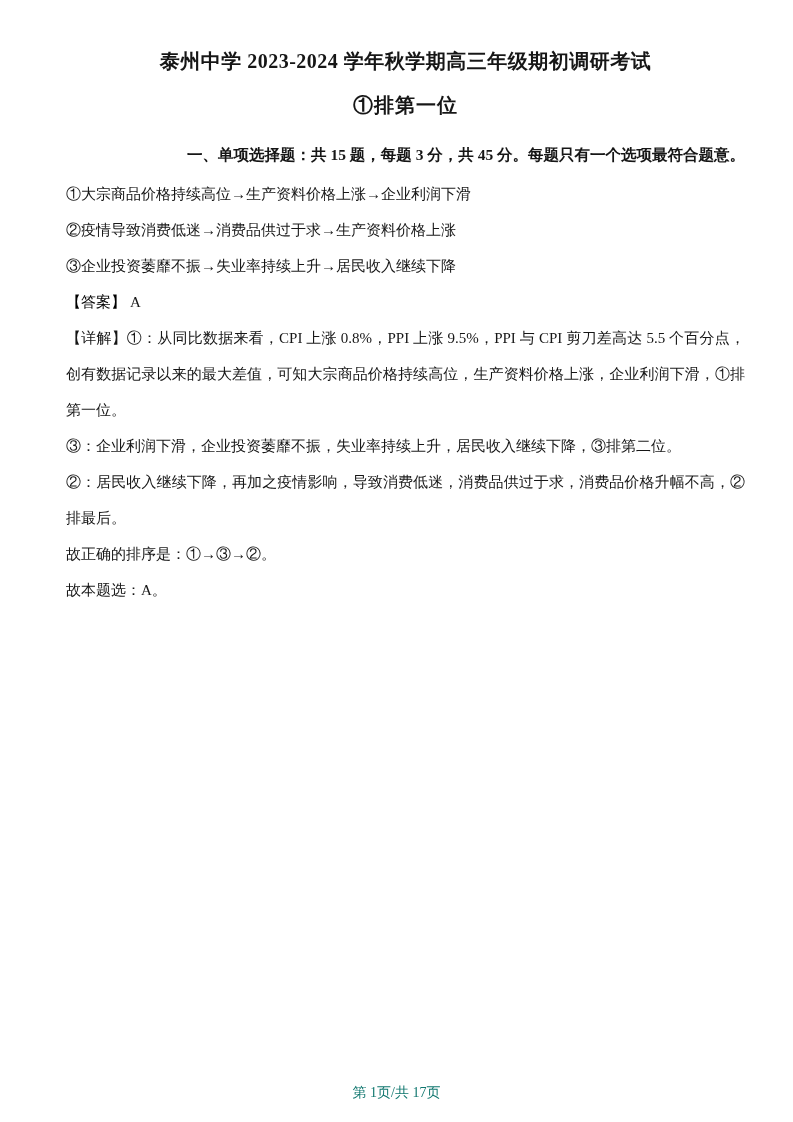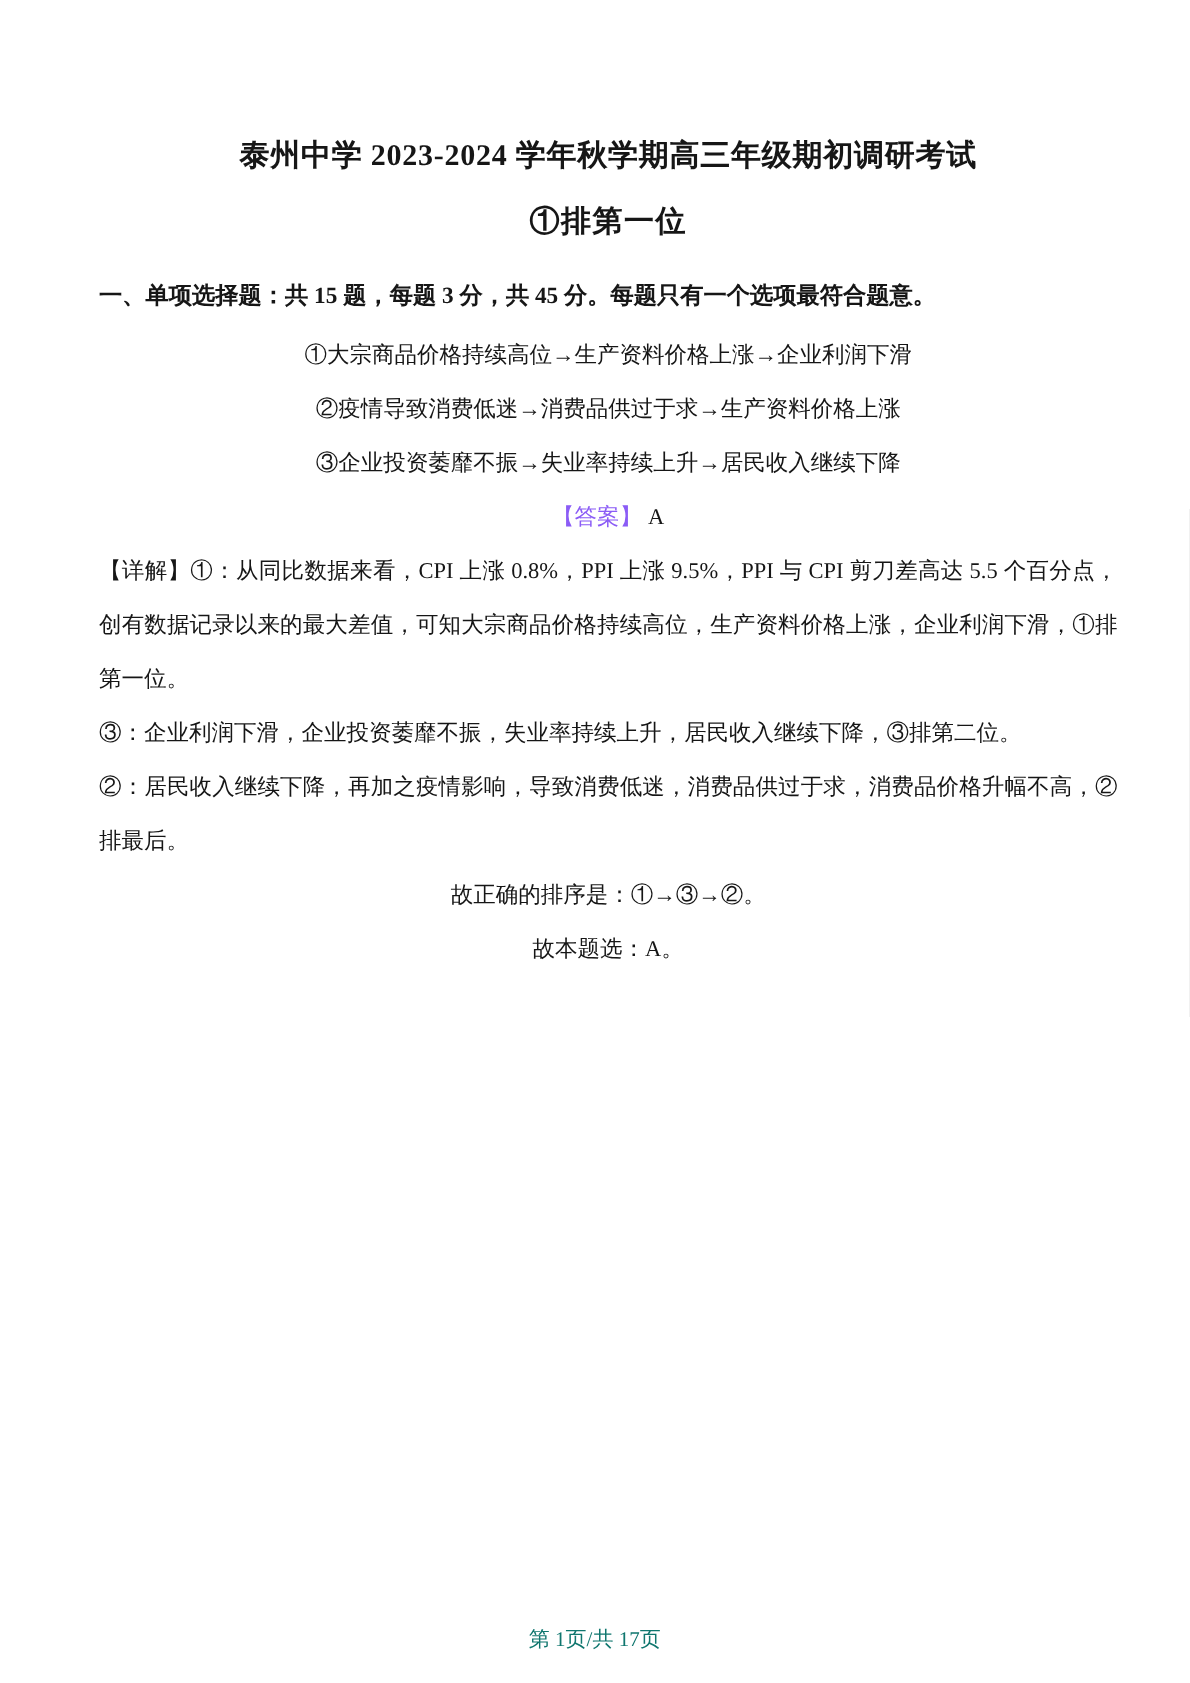--- a/index.html
+++ b/index.html
@@ -11,21 +11,20 @@
     background:#ffffff;
     font-family:"Liberation Serif","DejaVu Serif",serif;
     color:#161616;
     overflow:hidden;
   }
   .content {
     position:absolute;
     left:66px;
     right:48px;
     top:46px;
-    margin-top:43px;
   }
   .doc-title {
     font-size:20px;
     font-weight:bold;
     text-align:center;
     margin:0 0 14px 0;
     line-height:30px;
     letter-spacing:0.5px;
   }
   .doc-subtitle {
@@ -34,40 +33,41 @@
     text-align:center;
     margin:0 0 22px 0;
     line-height:30px;
     letter-spacing:1px;
   }
   .section-header {
     font-size:15.5px;
     font-weight:bold;
     line-height:26px;
     margin:0 0 8px 0;
+    text-align:right;
   }
   p.body-line {
     margin:0;
     font-size:15px;
     line-height:36px;
     text-align:justify;
     text-justify:inter-ideograph;
   }
   p.single {
-    text-align:center;
+    text-align:left;
   }
   .options-grid {
     display:grid;
     grid-template-columns:1fr 1fr;
     font-size:15px;
     line-height:36px;
     margin:0;
   }
   .option .opt-label { margin-right:8px; }
-  .tag-blue { color:#8b5cf6; }
+  .tag-blue { color:#000000; }
   .answer-val { margin-left:4px; }
   .page-footer {
     position:absolute;
     left:0;
     right:0;
     bottom:20px;
     text-align:center;
     font-size:14px;
     color:#0f766e;
   }

